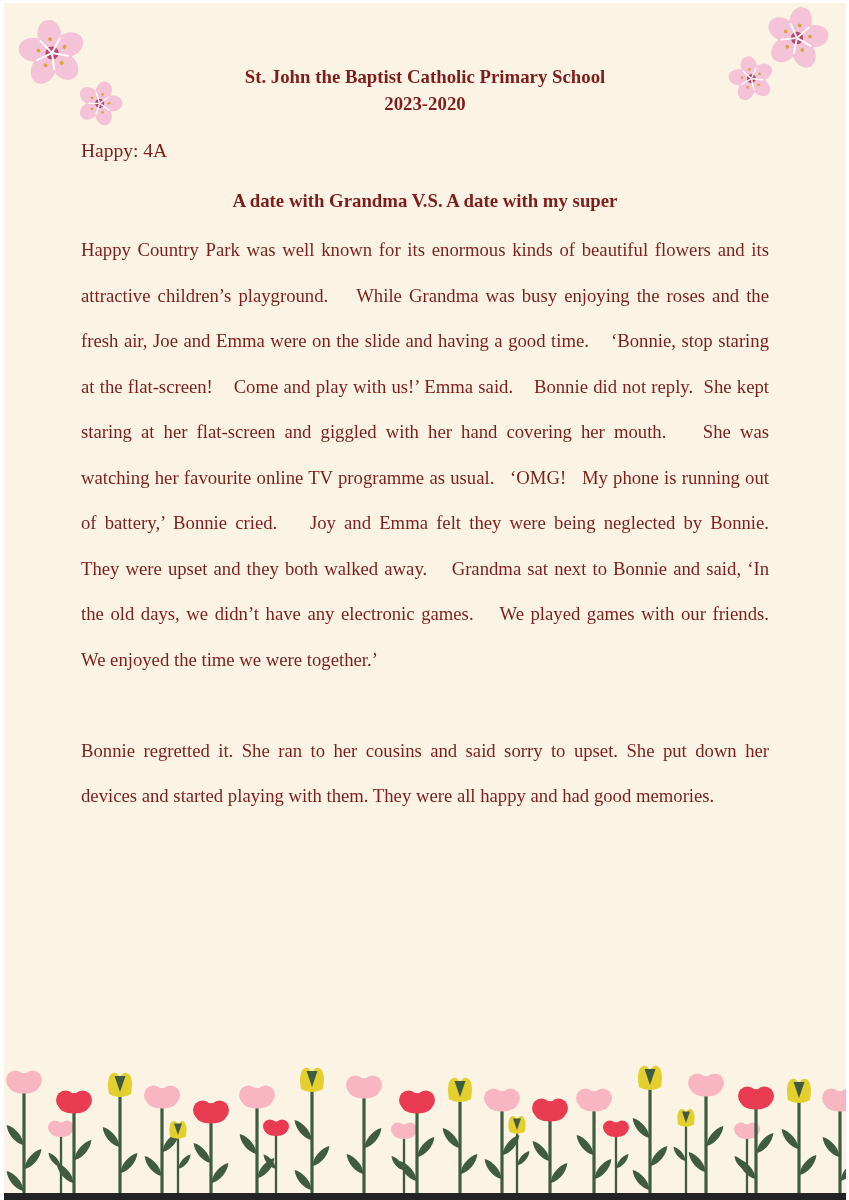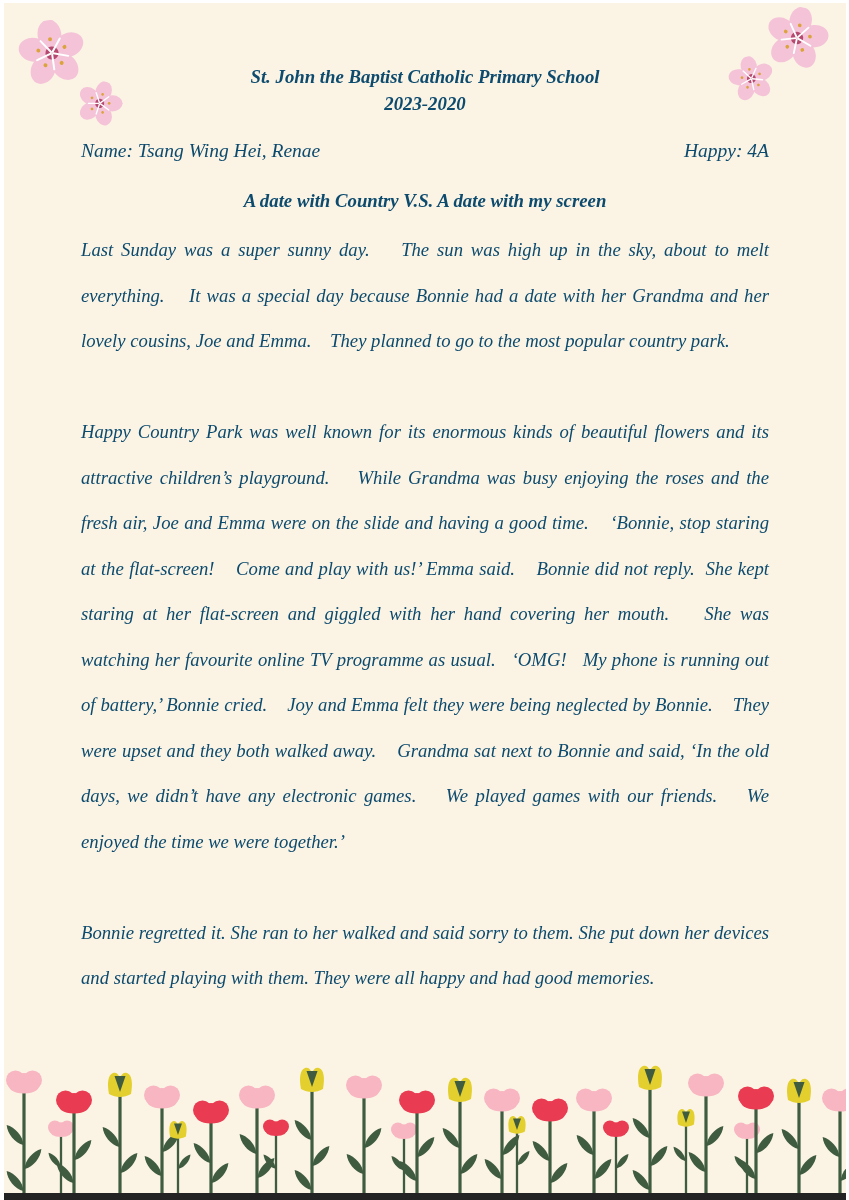--- a/index.html
+++ b/index.html
@@ -18,22 +18,21 @@
   .decor-svg { position: absolute; pointer-events: none; }
   .corners { top: 0; left: 0; }
   .meadow { left: 0; bottom: 7px; }
   .bottom-bar {
     position: absolute; left: 0; right: 0; bottom: 0;
     height: 7px; background: #232323;
   }
   .content {
     position: relative;
     padding: 60px 77px 0 77px;
-    color: #0c4a6e;
-    font-style: italic;
+    color: #7f1d1d;
   }
   .school-name, .school-year {
     text-align: center;
     font-weight: bold;
     font-size: 18.8px;
     line-height: 27px;
   }
   .meta-row {
     display: flex;
     justify-content: space-between;
@@ -96,28 +95,26 @@
     <use href="#sakura" x="15" y="17" width="66" height="66" transform="rotate(-8 48 50)"></use>
     <use href="#sakura" x="73" y="78" width="45" height="45" transform="rotate(18 96 101)"></use>
     <use href="#sakura" x="762" y="4" width="62" height="62" transform="rotate(12 793 35)"></use>
     <use href="#sakura" x="725" y="53" width="45" height="45" transform="rotate(-12 748 76)"></use>
   </svg>
 
   <div class="content">
     <div class="school-name">St. John the Baptist Catholic Primary School</div>
     <div class="school-year">2023-2020</div>
     <div class="meta-row">
-      <span>Name: Tsang Wing Hei, Renae</span>
       <span>Happy: 4A</span>
     </div>
-    <div class="essay-title">A date with Country V.S. A date with my screen</div>
+    <div class="essay-title">A date with Grandma V.S. A date with my super</div>
     <div class="essay-body">
-      <p>Last Sunday was a super sunny day.    The sun was high up in the sky, about to melt everything.    It was a special day because Bonnie had a date with her Grandma and her lovely cousins, Joe and Emma.    They planned to go to the most popular country park.</p>
       <p>Happy Country Park was well known for its enormous kinds of beautiful flowers and its attractive children’s playground.    While Grandma was busy enjoying the roses and the fresh air, Joe and Emma were on the slide and having a good time.    ‘Bonnie, stop staring at the flat-screen!    Come and play with us!’ Emma said.    Bonnie did not reply.  She kept staring at her flat-screen and giggled with her hand covering her mouth.    She was watching her favourite online TV programme as usual.   ‘OMG!   My phone is running out of battery,’ Bonnie cried.    Joy and Emma felt they were being neglected by Bonnie.    They were upset and they both walked away.    Grandma sat next to Bonnie and said, ‘In the old days, we didn’t have any electronic games.    We played games with our friends.    We enjoyed the time we were together.’</p>
-      <p>Bonnie regretted it. She ran to her walked and said sorry to them. She put down her devices and started playing with them. They were all happy and had good memories.</p>
+      <p>Bonnie regretted it. She ran to her cousins and said sorry to upset. She put down her devices and started playing with them. They were all happy and had good memories.</p>
     </div>
   </div>
 
   <svg class="decor-svg meadow" width="842" height="140" viewBox="0 0 842 140">
     <defs>
       <g id="th">
         <circle cx="-8.5" cy="-5" r="9.5"></circle>
         <circle cx="8.5" cy="-5" r="9.5"></circle>
         <circle cx="0" cy="-3.5" r="8.5"></circle>
         <path d="M-17,-4 Q-16,8.5 0,8.5 Q16,8.5 17,-4 Z"></path>

